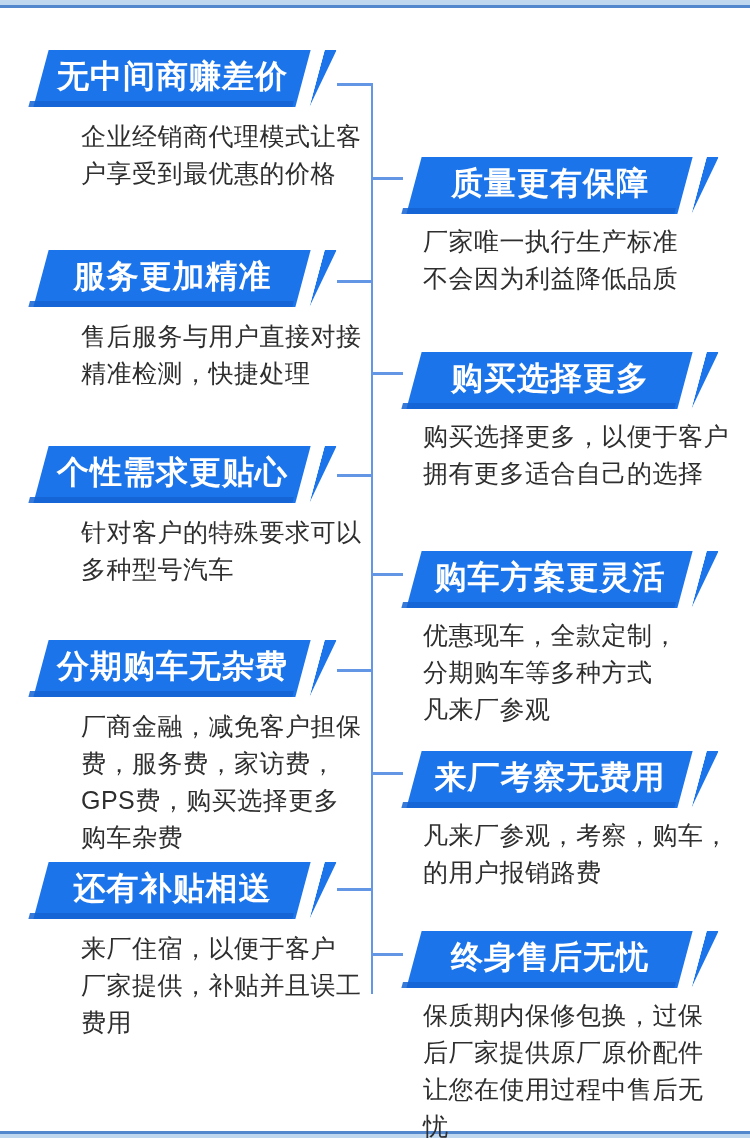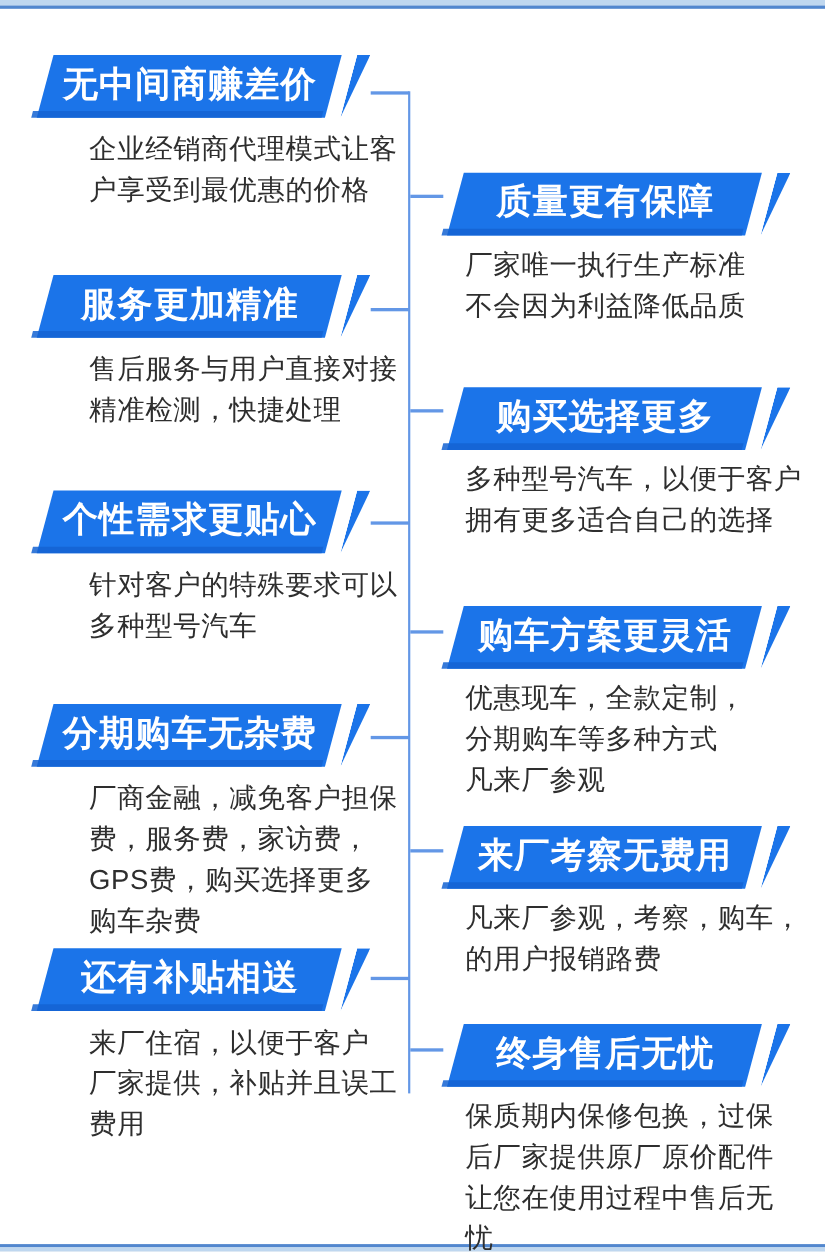--- a/index.html
+++ b/index.html
@@ -154,21 +154,21 @@
 精准检测，快捷处理</p>
   </section>
 
   <section class="feature right" style="top:352px;">
     <div class="ribbon">
       <div class="bar">
         <span class="bar-text">购买选择更多</span>
       </div>
       <div class="tail"></div>
     </div>
-    <p class="desc">多种型号汽车，以便于客户
+    <p class="desc">购买选择更多，以便于客户
 拥有更多适合自己的选择</p>
   </section>
 
   <section class="feature left" style="top:446px;">
     <div class="ribbon">
       <div class="bar">
         <span class="bar-text">个性需求更贴心</span>
       </div>
       <div class="tail"></div>
     </div>

